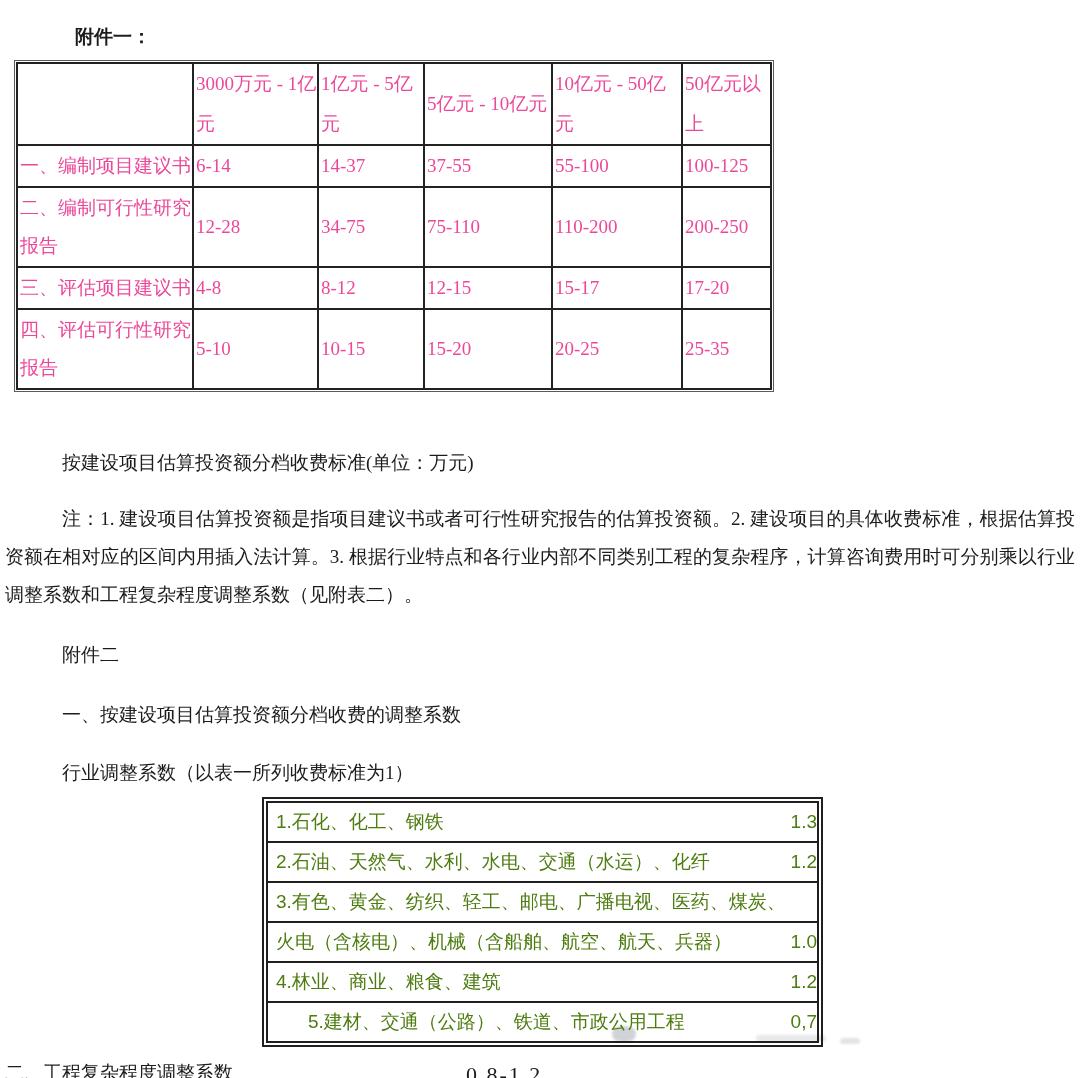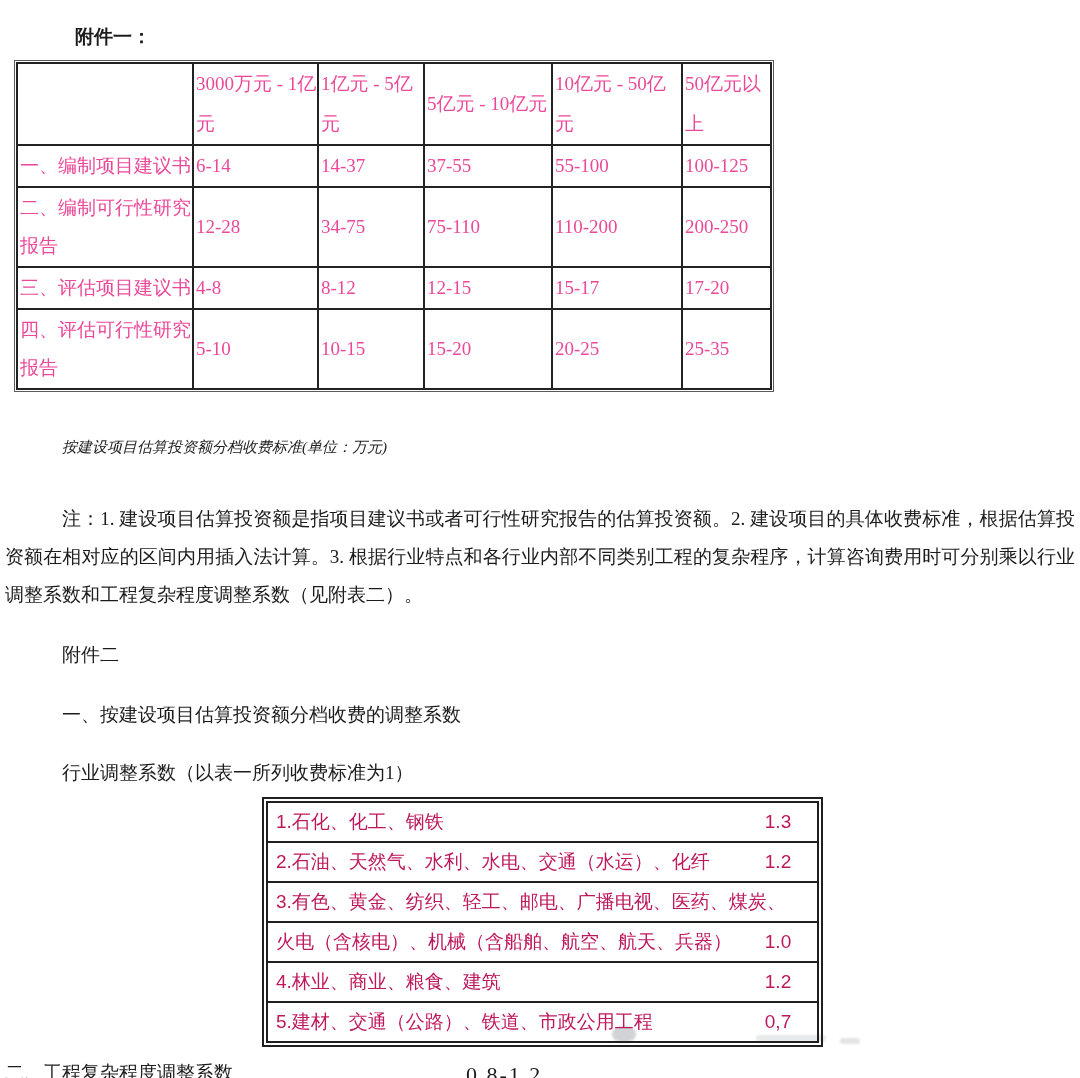--- a/index.html
+++ b/index.html
@@ -10,21 +10,21 @@
     background:#ffffff;
     font-family:"Liberation Serif","DejaVu Serif",serif;
     color:#1c1c1c;
     overflow:hidden;
   }
   .abs{position:absolute;}
   .serif{font-family:"Liberation Serif","DejaVu Serif",serif;margin-top:16px;}
 
   
   .title1{left:75px;top:8px;font-size:19px;font-weight:bold;}
-  .caption{left:62px;top:422px;font-size:15px;font-style:italic;}
+  .caption{left:62px;top:434px;font-size:19px;}
   .note{left:5px;top:484px;width:1070px;font-size:19px;line-height:38px;
         text-align:justify;text-indent:57px;}
   .title2{left:62px;top:626px;font-size:19px;}
   .section1{left:62px;top:686px;font-size:19px;}
   .subcaption{left:62px;top:744px;font-size:19px;}
   .range-note{left:466px;top:1046px;font-size:22px;letter-spacing:2px;}
   .section2{left:5px;top:1044px;font-size:19px;text-decoration:underline;}
 
   
   .fee-wrap{
@@ -63,25 +63,25 @@
     z-index:2;
   }
   .coef-inner{border:2px solid #1f1f1f;}
   .coef-row{
     display:flex;
     align-items:center;
     height:38px;
     border-bottom:2px solid #1f1f1f;
     font-family:"Liberation Sans","DejaVu Sans",sans-serif;
     font-size:19px;
-    color:#be185d;
+    color:#4d7c0f;
   }
-  .coef-row:last-child{border-bottom:none;}
+  .coef-row:last-child{border-bottom:none;margin-left:32px;}
   .coef-label{flex:1;padding-left:8px;white-space:nowrap;min-width:0;}
-  .coef-value{width:78px;flex:0 0 78px;text-align:center;}
+  .coef-value{width:78px;flex:0 0 78px;text-align:right;}
 
   
   .artifact{position:absolute;background:#9aa0a6;z-index:1;pointer-events:none;}
   .a1{left:612px;top:1026px;width:24px;height:16px;border-radius:45%;opacity:.45;filter:blur(1px);}
   .a2{left:756px;top:1035px;width:70px;height:7px;border-radius:3px;opacity:.22;filter:blur(1px);}
   .a3{left:840px;top:1038px;width:20px;height:6px;border-radius:3px;opacity:.28;filter:blur(1px);}
 </style>
 </head>
 <body>
 

